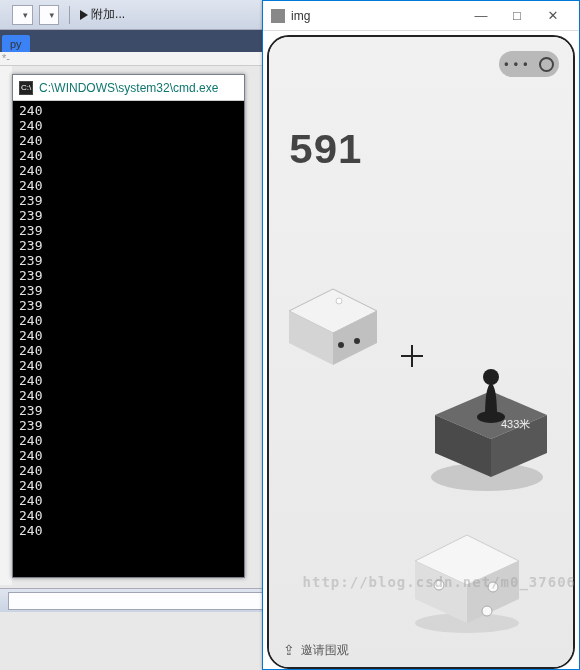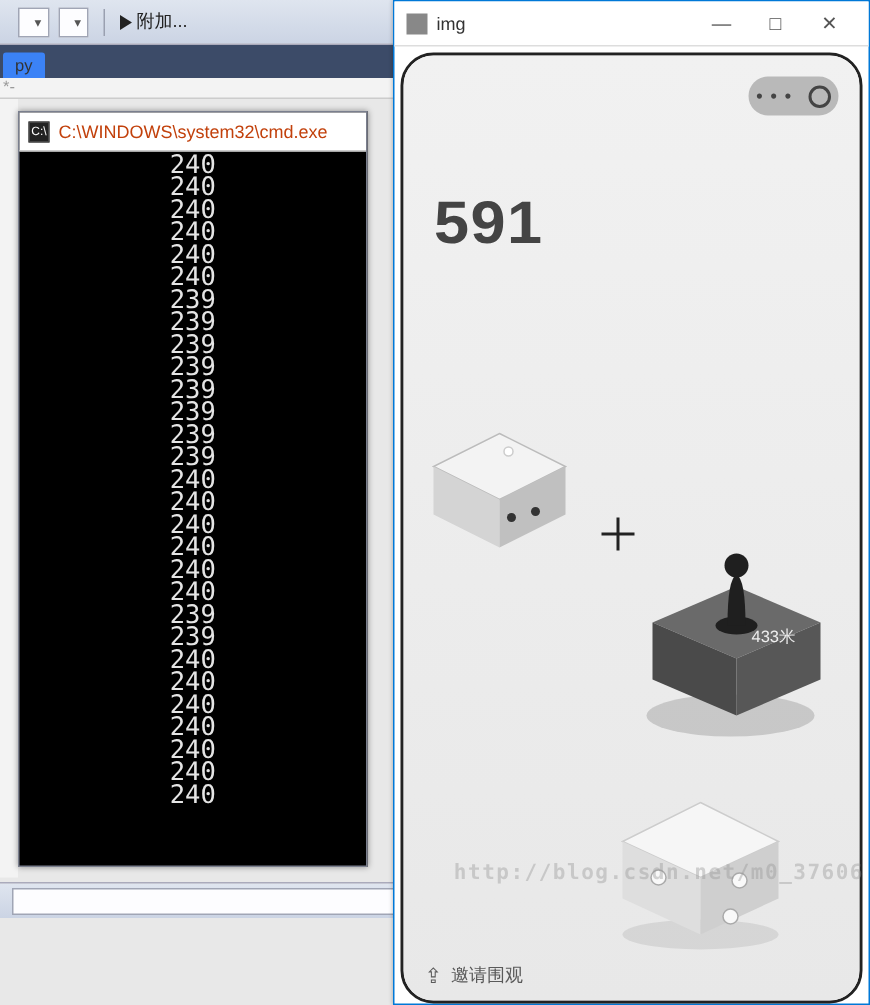--- a/index.html
+++ b/index.html
@@ -56,29 +56,28 @@
       border:1px solid #7a7f8e;
       box-shadow:0 0 4px rgba(0,0,0,.4);
     }
     .cmd-title {
       height:26px; background:#fff;
       border-bottom:1px solid #ccc;
       display:flex; align-items:center;
       padding:0 6px; gap:6px;
     }
     .cmd-title .ico { width:14px;height:14px;background:#222;border:1px solid #444; font-size:8px; color:#fff; display:flex;align-items:center;justify-content:center;}
-    .cmd-title .t { font-size:12px; color:#c2410c; white-space:nowrap;}
+    .cmd-title .t { font-size:12px; color:#0f766e; white-space:nowrap;}
     .cmd-body {
       padding:2px 6px;
       font-family: Consolas, monospace;
-      font-size:17px; line-height:15px;
+      font-size:13px; line-height:15px;
       color:#e5e5e5;
       height:calc(100% - 26px);
       overflow:hidden;
-      text-align:center;
     }
     
     .gutter {
       position:absolute; top:66px; left:0; width:12px; bottom:85px;
       background:#f3f3f3;
     }
     
     .ide-bottom {
       position:absolute; left:0; right:0; bottom:58px; height:24px;
       background:linear-gradient(#dfe5ef,#cbd4e4);

